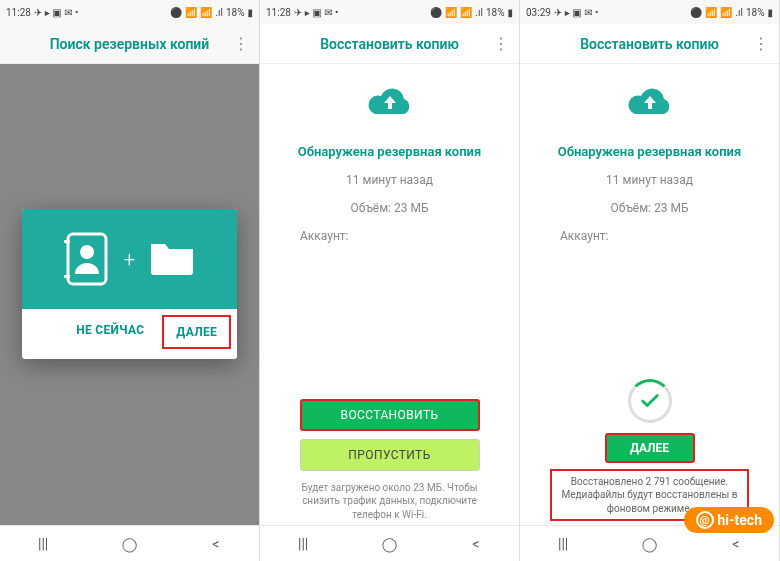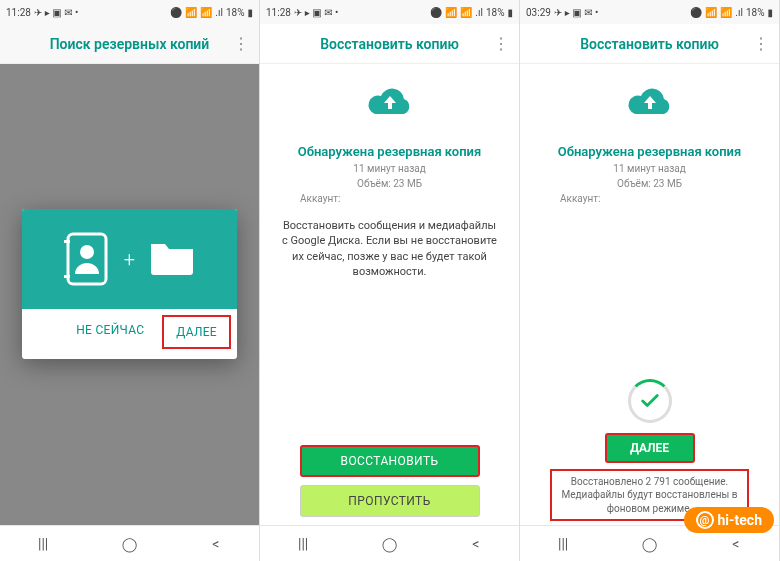--- a/index.html
+++ b/index.html
@@ -98,21 +98,21 @@
     color: #555;
     line-height: 1.45;
   }
   .dialog-actions {
     display:flex; justify-content:flex-end; gap: 6px;
     padding: 6px 6px 10px;
   }
   .txt-btn {
     padding: 8px 12px;
     font-size: 12px;
-    font-weight: 400;
+    font-weight: 700;
     color: #009688;
     letter-spacing: .3px;
     cursor:pointer;
   }
   .red-box { border: 2px solid #d22; }
 
   
   .content {
     flex:1;
     display:flex;
@@ -125,23 +125,23 @@
     width: 48px; height: 36px;
     margin: 10px 0 8px;
   }
   .section-title {
     color:#009688;
     font-weight:600;
     font-size:13px;
     margin-top:16px;
   }
   .meta-line {
-    font-size:10px;
+    font-size:12px;
     color:#888;
-    margin-top:4px;
+    margin-top:14px;
   }
   .desc {
     font-size:11px;
     color:#444;
     margin-top:14px;
     line-height:1.4;
   }
 
   .bottom-zone {
     margin-top:auto;
@@ -292,25 +292,25 @@
     <span class="cloud-ico">
       <svg viewBox="0 0 48 36">
           <path d="M38 15a12 12 0 0 0-23-3A9 9 0 0 0 9 30h29a8 8 0 0 0 0-15z" fill="#1fab9e"></path>
           <path d="M24 12l-6 7h4v6h4v-6h4z" fill="#fff"></path>
         </svg>
     </span>
     <div class="section-title">Обнаружена резервная копия</div>
     <div class="meta-line">11 минут назад</div>
     <div class="meta-line">Объём: 23 МБ</div>
     <div class="meta-line" style="align-self:flex-start;margin-left:20px;">Аккаунт:</div>
-    <div class="desc">Восстановить сообщения и медиафайлы с Google Диска. Если вы не восстановите их сейчас, позже у вас не будет такой возможности.</div>
 
     <div class="bottom-zone">
       <div class="big-btn btn-green red-box">ВОССТАНОВИТЬ</div>
       <div class="big-btn btn-outline">ПРОПУСТИТЬ</div>
+      <div class="footnote">Будет загружено около 23 МБ. Чтобы снизить трафик данных, подключите телефон к Wi-Fi.</div>
     </div>
   </div>
   <div class="nav-bar">
     <span class="nav-btn">|||</span>
     <span class="nav-btn">◯</span>
     <span class="nav-btn">&lt;</span>
   </div>
 </div>
 
 <div class="phone">

